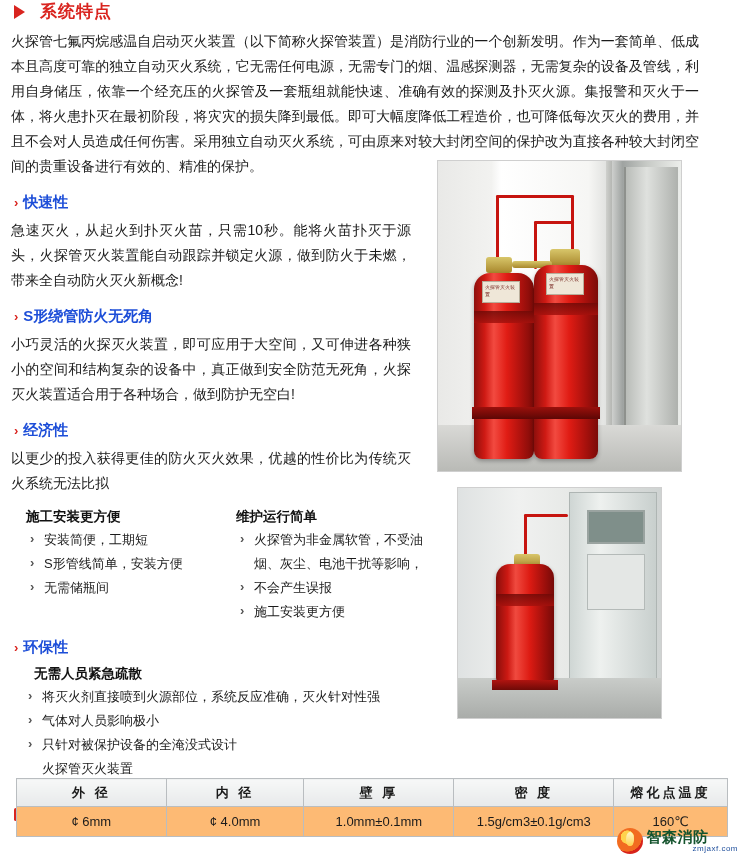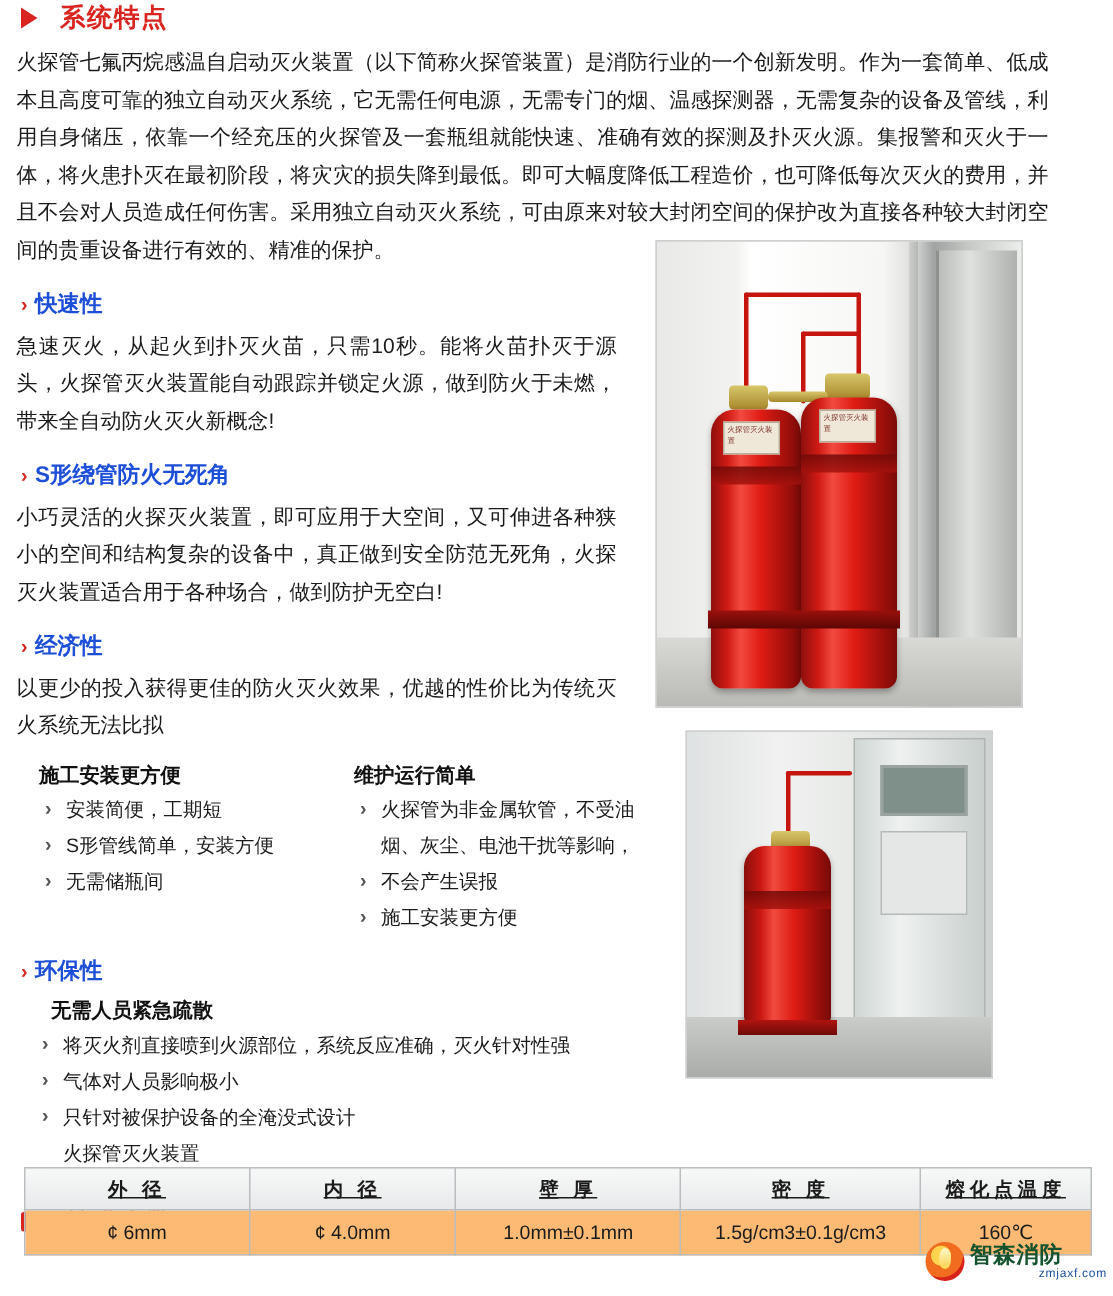--- a/index.html
+++ b/index.html
@@ -185,21 +185,20 @@
     border: 1px solid #b9bdc0;
     text-align: center;
     height: 28px;
     padding: 2px 4px;
     color: #1b1b1b;
   }
   table.spec thead th {
     background: linear-gradient(180deg,#f7f8f8,#e7e9ea);
     font-weight: bold;
     letter-spacing: 3px;
-    text-decoration: underline;
   }
   table.spec tbody td { background: #fdba74; height: 30px; }
 
   
   .watermark {
     position: absolute; right: 4px; bottom: 10px;
     display: flex; align-items: center; gap: 4px;
   }
   .wm-flame {
     width: 26px; height: 26px; border-radius: 50%;

